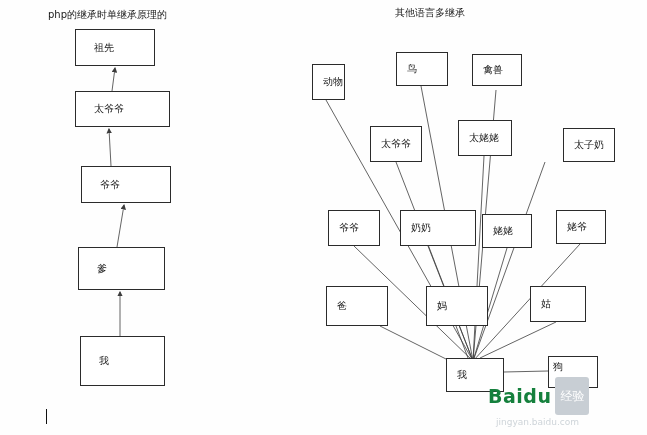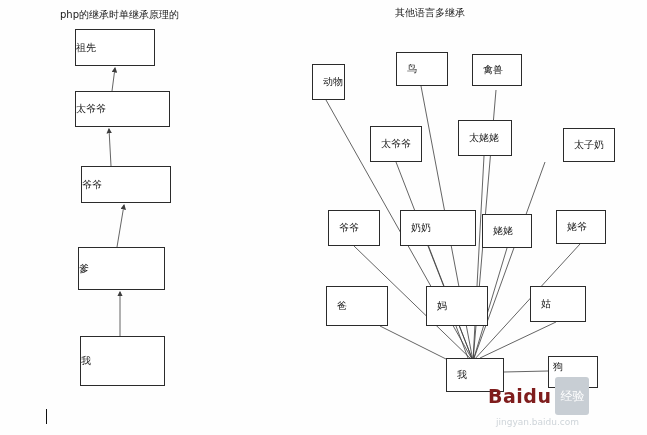--- a/index.html
+++ b/index.html
@@ -25,21 +25,21 @@
     position: absolute;
     border: 1px solid #2b2b2b;
     background: #ffffff;
     display: flex;
     align-items: center;
     font-size: 10px;
     color: #1a1a1a;
     box-sizing: border-box;
     white-space: nowrap;
   }
-  .left-node { }
+  .left-node { padding-left: 18px; }
   .right-node { padding-left: 10px; }
   .small-node { padding-left: 4px; align-items: flex-start; padding-top: 3px; }
   svg.edges {
     position: absolute;
     left: 0; top: 0;
     width: 647px; height: 435px;
     pointer-events: none;
   }
   .edge { stroke: #3c3c3c; stroke-width: 0.8; }
   .caret {
@@ -55,21 +55,21 @@
   }
   .wm-row {
     display: flex;
     align-items: center;
     gap: 4px;
   }
   .wm-brand {
     font-size: 19px;
     font-weight: bold;
     letter-spacing: 0.5px;
-    color: #7f1d1d;
+    color: #15803d;
   }
   .wm-badge {
     font-size: 12px;
     background: #c8ced4;
     color: #ffffff;
     border-radius: 3px;
     padding: 12px 5px;
     line-height: 14px;
   }
   .wm-url {
@@ -105,21 +105,21 @@
     <line class="edge" x1="473" y1="361" x2="354" y2="246"></line>
     <line class="edge" x1="473" y1="361" x2="428" y2="246"></line>
     <line class="edge" x1="473" y1="361" x2="507" y2="248"></line>
     <line class="edge" x1="473" y1="361" x2="580" y2="244"></line>
     <line class="edge" x1="452" y1="362" x2="380" y2="326"></line>
     <line class="edge" x1="468" y1="358" x2="456" y2="326"></line>
     <line class="edge" x1="480" y1="358" x2="556" y2="322"></line>
     <line class="edge" x1="504" y1="372" x2="548" y2="371"></line>
   </svg>
 
-  <div class="diagram-title" style="left:60px; top:8px;">php的继承时单继承原理的</div>
+  <div class="diagram-title" style="left:48px; top:8px;">php的继承时单继承原理的</div>
 
   <div class="node left-node" style="left:75px; top:29px; width:80px; height:37px;">
     <span>祖先</span>
   </div>
   <div class="node left-node" style="left:75px; top:91px; width:95px; height:36px;">
     <span>太爷爷</span>
   </div>
   <div class="node left-node" style="left:81px; top:166px; width:90px; height:37px;">
     <span>爷爷</span>
   </div>

